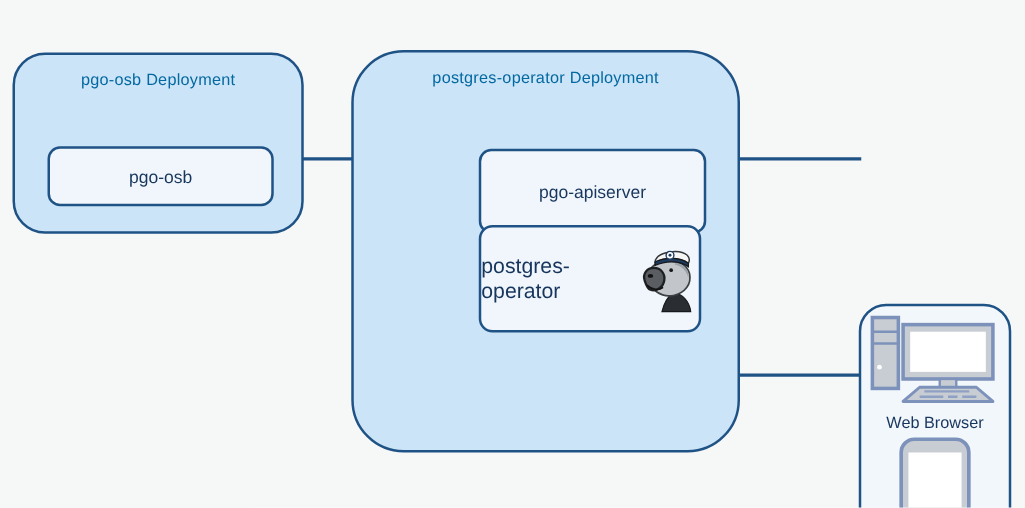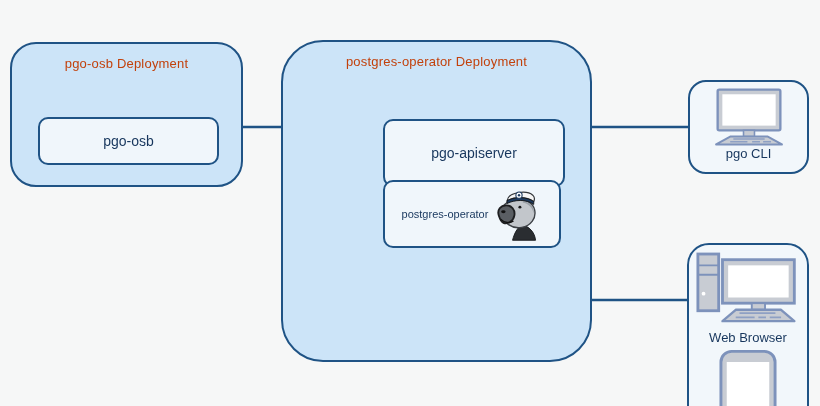--- a/index.html
+++ b/index.html
@@ -8,21 +8,21 @@
     position:relative; width:820px; height:406px;
     background:#f6f7f7; overflow:hidden;
     color:#17365d;
   }
   .deployment {
     position:absolute; background:#cce4f8; border:2px solid #1f5385;
     box-sizing:border-box;
   }
   .dep-title {
     position:absolute; top:12px; left:0; width:100%;
-    text-align:center; font-size:13px; color:#c2410c; letter-spacing:.2px;
+    text-align:center; font-size:13px; color:#0369a1; letter-spacing:.2px;
   }
   .node {
     position:absolute; background:#f0f6fb; border:2px solid #1f5385;
     border-radius:10px; box-sizing:border-box;
     display:flex; align-items:center; justify-content:center;
     font-size:14px; color:#17365d;
   }
   .node .mascot { margin-left:8px; flex:0 0 auto; display:flex; }
   .client {
     position:absolute; background:#f2f7fb; border:2px solid #1f5385;
@@ -65,52 +65,40 @@
   </div>
 
   <div class="deployment" style="left:281px; top:40px; width:311px; height:322px; border-radius:42px;">
     <div class="dep-title">postgres-operator Deployment</div>
   </div>
 
   <div class="node" style="left:383px; top:93px; width:182px; height:68px;margin-top:26px;">
     <span>pgo-apiserver</span>
   </div>
 
-  <div class="node" style="left:383px; top:180px; width:178px; height:68px; font-size:11px;">
+  <div class="node" style="left:383px; top:180px; width:178px; height:86px; font-size:17px;border-radius:11px;">
     <span>postgres-operator</span>
     <span class="mascot">
       <svg width="46" height="55" viewBox="0 0 50 58">
         <path d="M28,40 C36,42 42,48 43,57 L18,57 C20,49 23,44 28,40 Z" fill="#2a2d31" stroke="#17191c" stroke-width="1"></path>
         <path d="M6,28 C5,20 12,14 21,13 C32,12 40,16 42,24 C44,33 38,41 28,43 C17,45 8,38 6,28 Z" fill="#c2c6cb" stroke="#3e4247" stroke-width="1.5"></path>
         <path d="M30,14 C38,16 42,22 41,28 C40,22 35,17 29,16 Z" fill="#9aa0a7"></path>
         <path d="M3,30 C1,24 5,19 11,19 C17,19 21,24 20,30 C19,36 13,40 8,38 C5,37 4,33 3,30 Z" fill="#5a5e63" stroke="#1e1f21" stroke-width="2"></path>
         <ellipse cx="8" cy="26" rx="2.4" ry="1.6" fill="#111"></ellipse>
         <path d="M5,34 C9,38 15,39 19,36" stroke="#111" stroke-width="1.4" fill="none"></path>
         <circle cx="26" cy="21" r="1.6" fill="#16181a"></circle>
         <path d="M12,14 C13,5 33,2 40,8 C42,10 42,13 41,15 C33,9 19,10 12,14 Z" fill="#f6f6f6" stroke="#33363a" stroke-width="1.3"></path>
         <path d="M12,14 C19,10 33,9 41,15 L41,18 C33,12 20,13 12,17 Z" fill="#1d3a5f" stroke="#16181a" stroke-width="1"></path>
         <circle cx="25" cy="8" r="3.4" fill="#fff" stroke="#1d3a5f" stroke-width="1.2"></circle>
         <circle cx="25" cy="8" r="1.3" fill="#1d3a5f"></circle>
       </svg>
     </span>
   </div>
 
 
-  <div class="client" style="left:688px; top:80px; width:121px; height:94px; border-radius:18px; padding-top:6px;">
-    <span style="display:flex;">
-      <svg width="92" height="58" viewBox="0 0 96 74">
-        <rect x="8" y="2" width="80" height="52" rx="2" fill="#c8ccd3" stroke="#7d92bb" stroke-width="3"></rect>
-        <rect x="14" y="8" width="68" height="40" fill="#ffffff"></rect>
-        <rect x="41" y="54" width="14" height="8" fill="#c8ccd3" stroke="#7d92bb" stroke-width="2"></rect>
-        <polygon points="24,62 72,62 90,72 6,72" fill="#c8ccd3" stroke="#7d92bb" stroke-width="2.5" stroke-linejoin="round"></polygon>
-        <path d="M28,65 h40 M24,68.5 h22 M52,68.5 h10 M66,68.5 h10" stroke="#8ea0c4" stroke-width="2" fill="none"></path>
-      </svg>
-    </span>
-    <span class="client-label">pgo CLI</span>
-  </div>
 
   <div class="client" style="left:687px; top:203px; width:122px; height:190px; border-radius:22px; padding-top:7px;margin-top:40px;">
     <span style="display:flex;">
       <svg width="104" height="74" viewBox="0 0 110 78">
         <rect x="2" y="2" width="22" height="60" fill="#c8ccd3" stroke="#7d92bb" stroke-width="3"></rect>
         <path d="M2,14 h22 M2,24 h22" stroke="#7d92bb" stroke-width="2" fill="none"></path>
         <circle cx="8" cy="44" r="2" fill="#ffffff"></circle>
         <rect x="28" y="8" width="76" height="46" fill="#c8ccd3" stroke="#7d92bb" stroke-width="3"></rect>
         <rect x="34" y="14" width="64" height="34" fill="#ffffff"></rect>
         <rect x="59" y="54" width="14" height="7" fill="#c8ccd3" stroke="#7d92bb" stroke-width="2"></rect>

